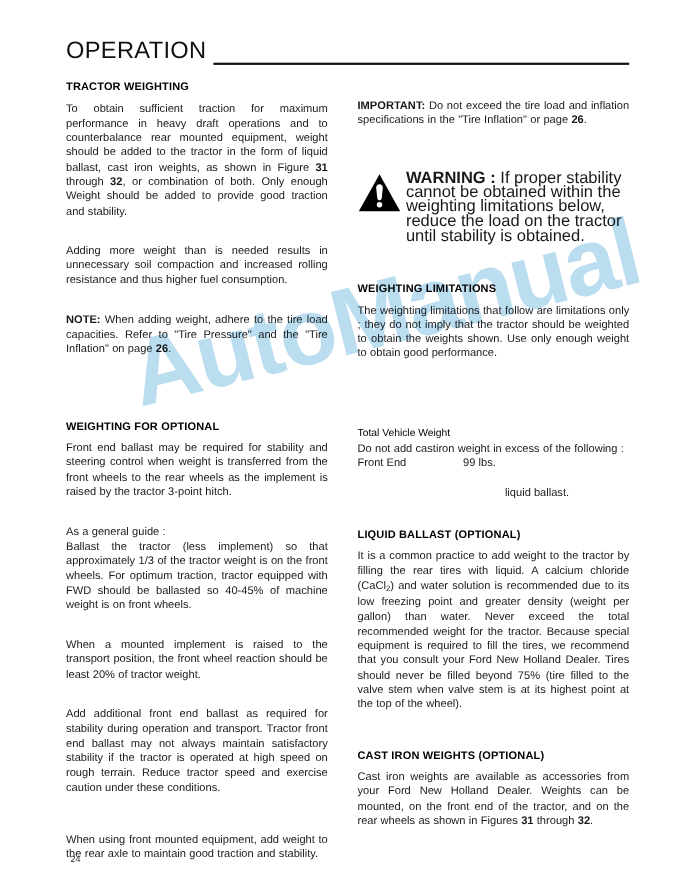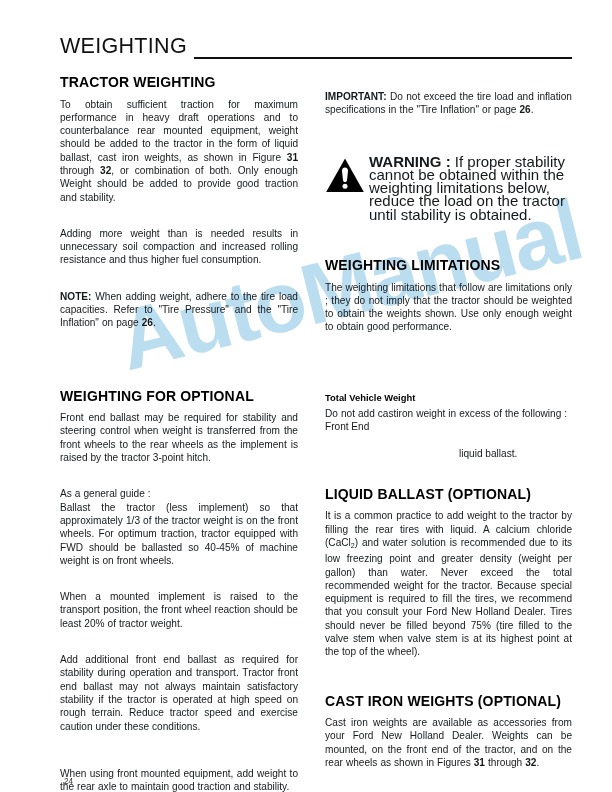--- a/index.html
+++ b/index.html
@@ -78,30 +78,30 @@
   .col {
     position: absolute;
     top: 74px;
     width: 238px;
   }
   .col-left  { left: 60px; }
   .col-right { left: 325px; width: 247px; margin-top: 16px; }
 
   
   h2.section {
-    font-size: 14px;
+    font-size: 10px;
     font-weight: bold;
     letter-spacing: 0.15px;
     margin: 0 0 6px 0;
     line-height: 1.25;
     color: #000;
   }
   h3.subsection {
     font-size: 9.4px;
-    font-weight: bold;
+    font-weight: normal;
     margin: 0 0 3px 0;
     line-height: 1.3;
     color: #000;
   }
   p.body {
     font-size: 10.1px;
     line-height: 13.3px;
     margin: 0 0 12px 0;
     text-align: justify;
     color: #15191c;
@@ -169,21 +169,21 @@
 </head>
 <body>
 
 <div id="watermark">
   <div class="wm-text">AutoManual</div>
 </div>
 
 <div id="page">
 
   <div class="masthead">
-    <div class="chapter">WEIGHTING</div>
+    <div class="chapter">OPERATION</div>
     <div class="rule"></div>
   </div>
 
   <div class="col col-left">
 
     <h2 class="section">TRACTOR WEIGHTING</h2>
 
     <p class="body">To obtain sufficient traction for maximum performance in heavy draft operations and to counterbalance rear mounted equipment, weight should be added to the tractor in the form of liquid ballast, cast iron weights, as shown in Figure <b class="b">31</b> through <b class="b">32</b>, or combination of both. Only enough Weight should be added to provide good traction and stability.</p>
 
     <div class="spacer-sm"></div>
@@ -254,20 +254,21 @@
 
     <div class="spacer-lg"></div>
 
     <h3 class="subsection">Total Vehicle Weight</h3>
 
     <p class="body tight">Do not add castiron weight in excess of the following :</p>
 
     <div class="spec-list">
       <div class="spec-row">
         <span class="spec-label">Front End</span>
+        <span class="spec-value">99 lbs.</span>
       </div>
       <div class="spec-gap"></div>
       <div class="spec-cont">liquid ballast.</div>
     </div>
 
     <div class="spacer-md"></div>
 
     <h2 class="section">LIQUID BALLAST (OPTIONAL)</h2>
 
     <p class="body"><span>It is a common practice to add weight to the tractor by filling the rear tires with liquid. A calcium chloride (CaCl</span><sub>2</sub><span>) and water solution is recommended due to its low freezing point and greater density (weight per gallon) than water. Never exceed the total recommended weight for the tractor. Because special equipment is required to fill the tires, we recommend that you consult your Ford New Holland Dealer. Tires should never be filled beyond 75% (tire filled to the valve stem when valve stem is at its highest point at the top of the wheel).</span></p>

